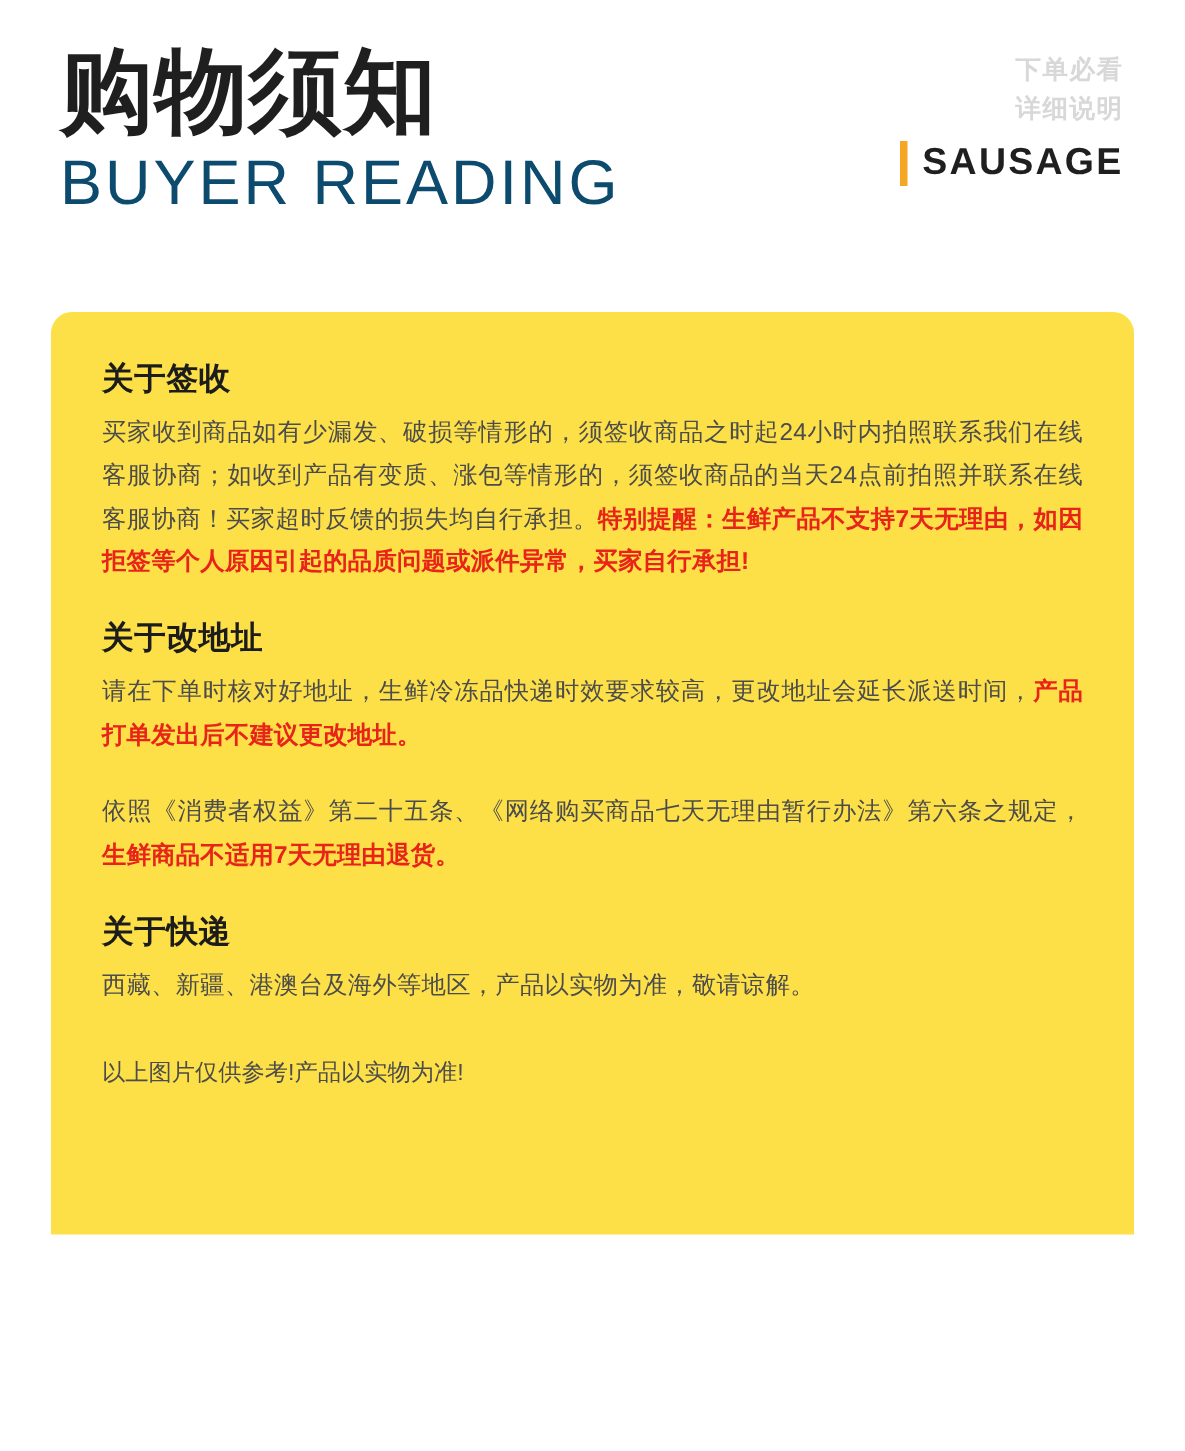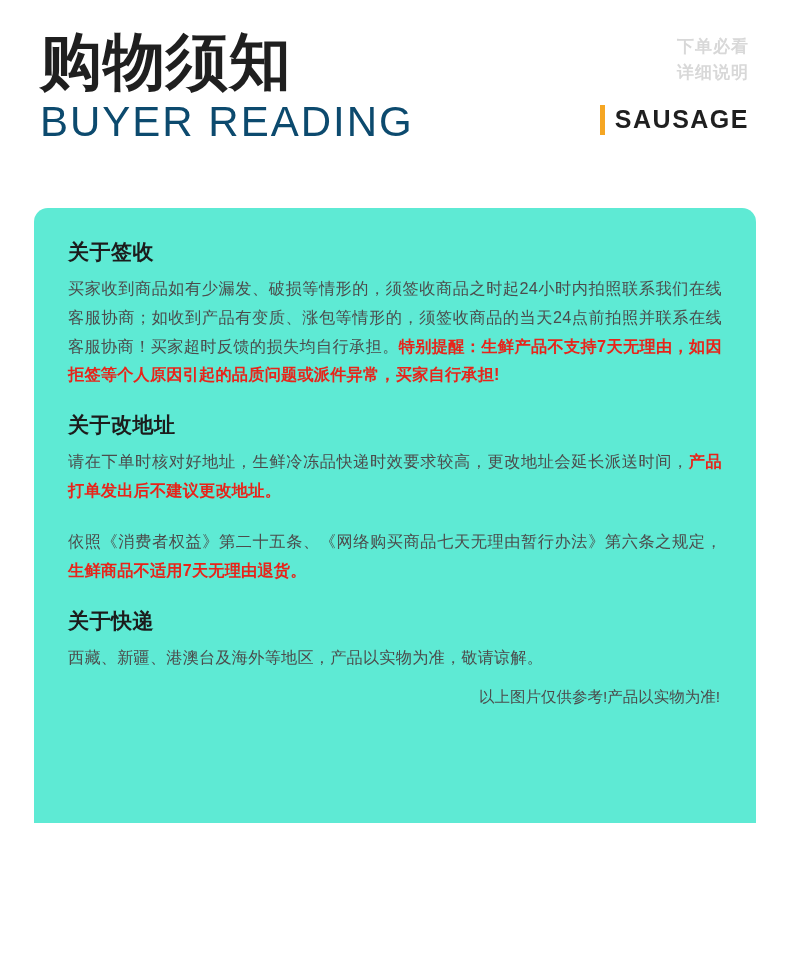--- a/index.html
+++ b/index.html
@@ -49,39 +49,39 @@
     font-size: 17px;
     font-weight: bold;
     color: #d8d8d8;
     letter-spacing: 1px;
     line-height: 1.55;
   }
   .brand-row {
     display: flex;
     align-items: center;
     justify-content: flex-start;
-    margin-top: 18px;
+    margin-top: 7px;
   }
   .brand-bar {
     width: 5px;
     height: 30px;
     background: #f5a623;
     margin-right: 10px;
   }
   .brand-text {
     font-size: 25px;
     font-weight: bold;
     color: #1f1f1f;
     letter-spacing: 1.5px;
   }
 
   
   .card {
     margin: 18px 34px 0 34px;
-    background: #5eead4;
+    background: #fde047;
     border-radius: 14px;
     padding: 30px 34px 24px 34px;
     min-height: 700px;
   }
   .section { margin-bottom: 22px; }
   .section:last-of-type { margin-bottom: 10px; }
   .sec-title {
     font-size: 21px;
     font-weight: bold;
     color: #1c1c1c;
@@ -93,24 +93,23 @@
     line-height: 1.78;
     color: #4c4c4c;
     letter-spacing: 0.2px;
     text-align: justify;
   }
   .sec-body .em {
     color: #e8241a;
     font-weight: bold;
   }
   .footnote {
-    text-align: right;
     font-size: 15.5px;
     color: #4c4c4c;
-    margin-top: 16px;
+    margin-top: 34px;
     padding-right: 2px;
   }
 </style>
 </head>
 <body>
 
 <div id="page">
 
   <div class="header">
     <div class="title-zh">购物须知</div>

